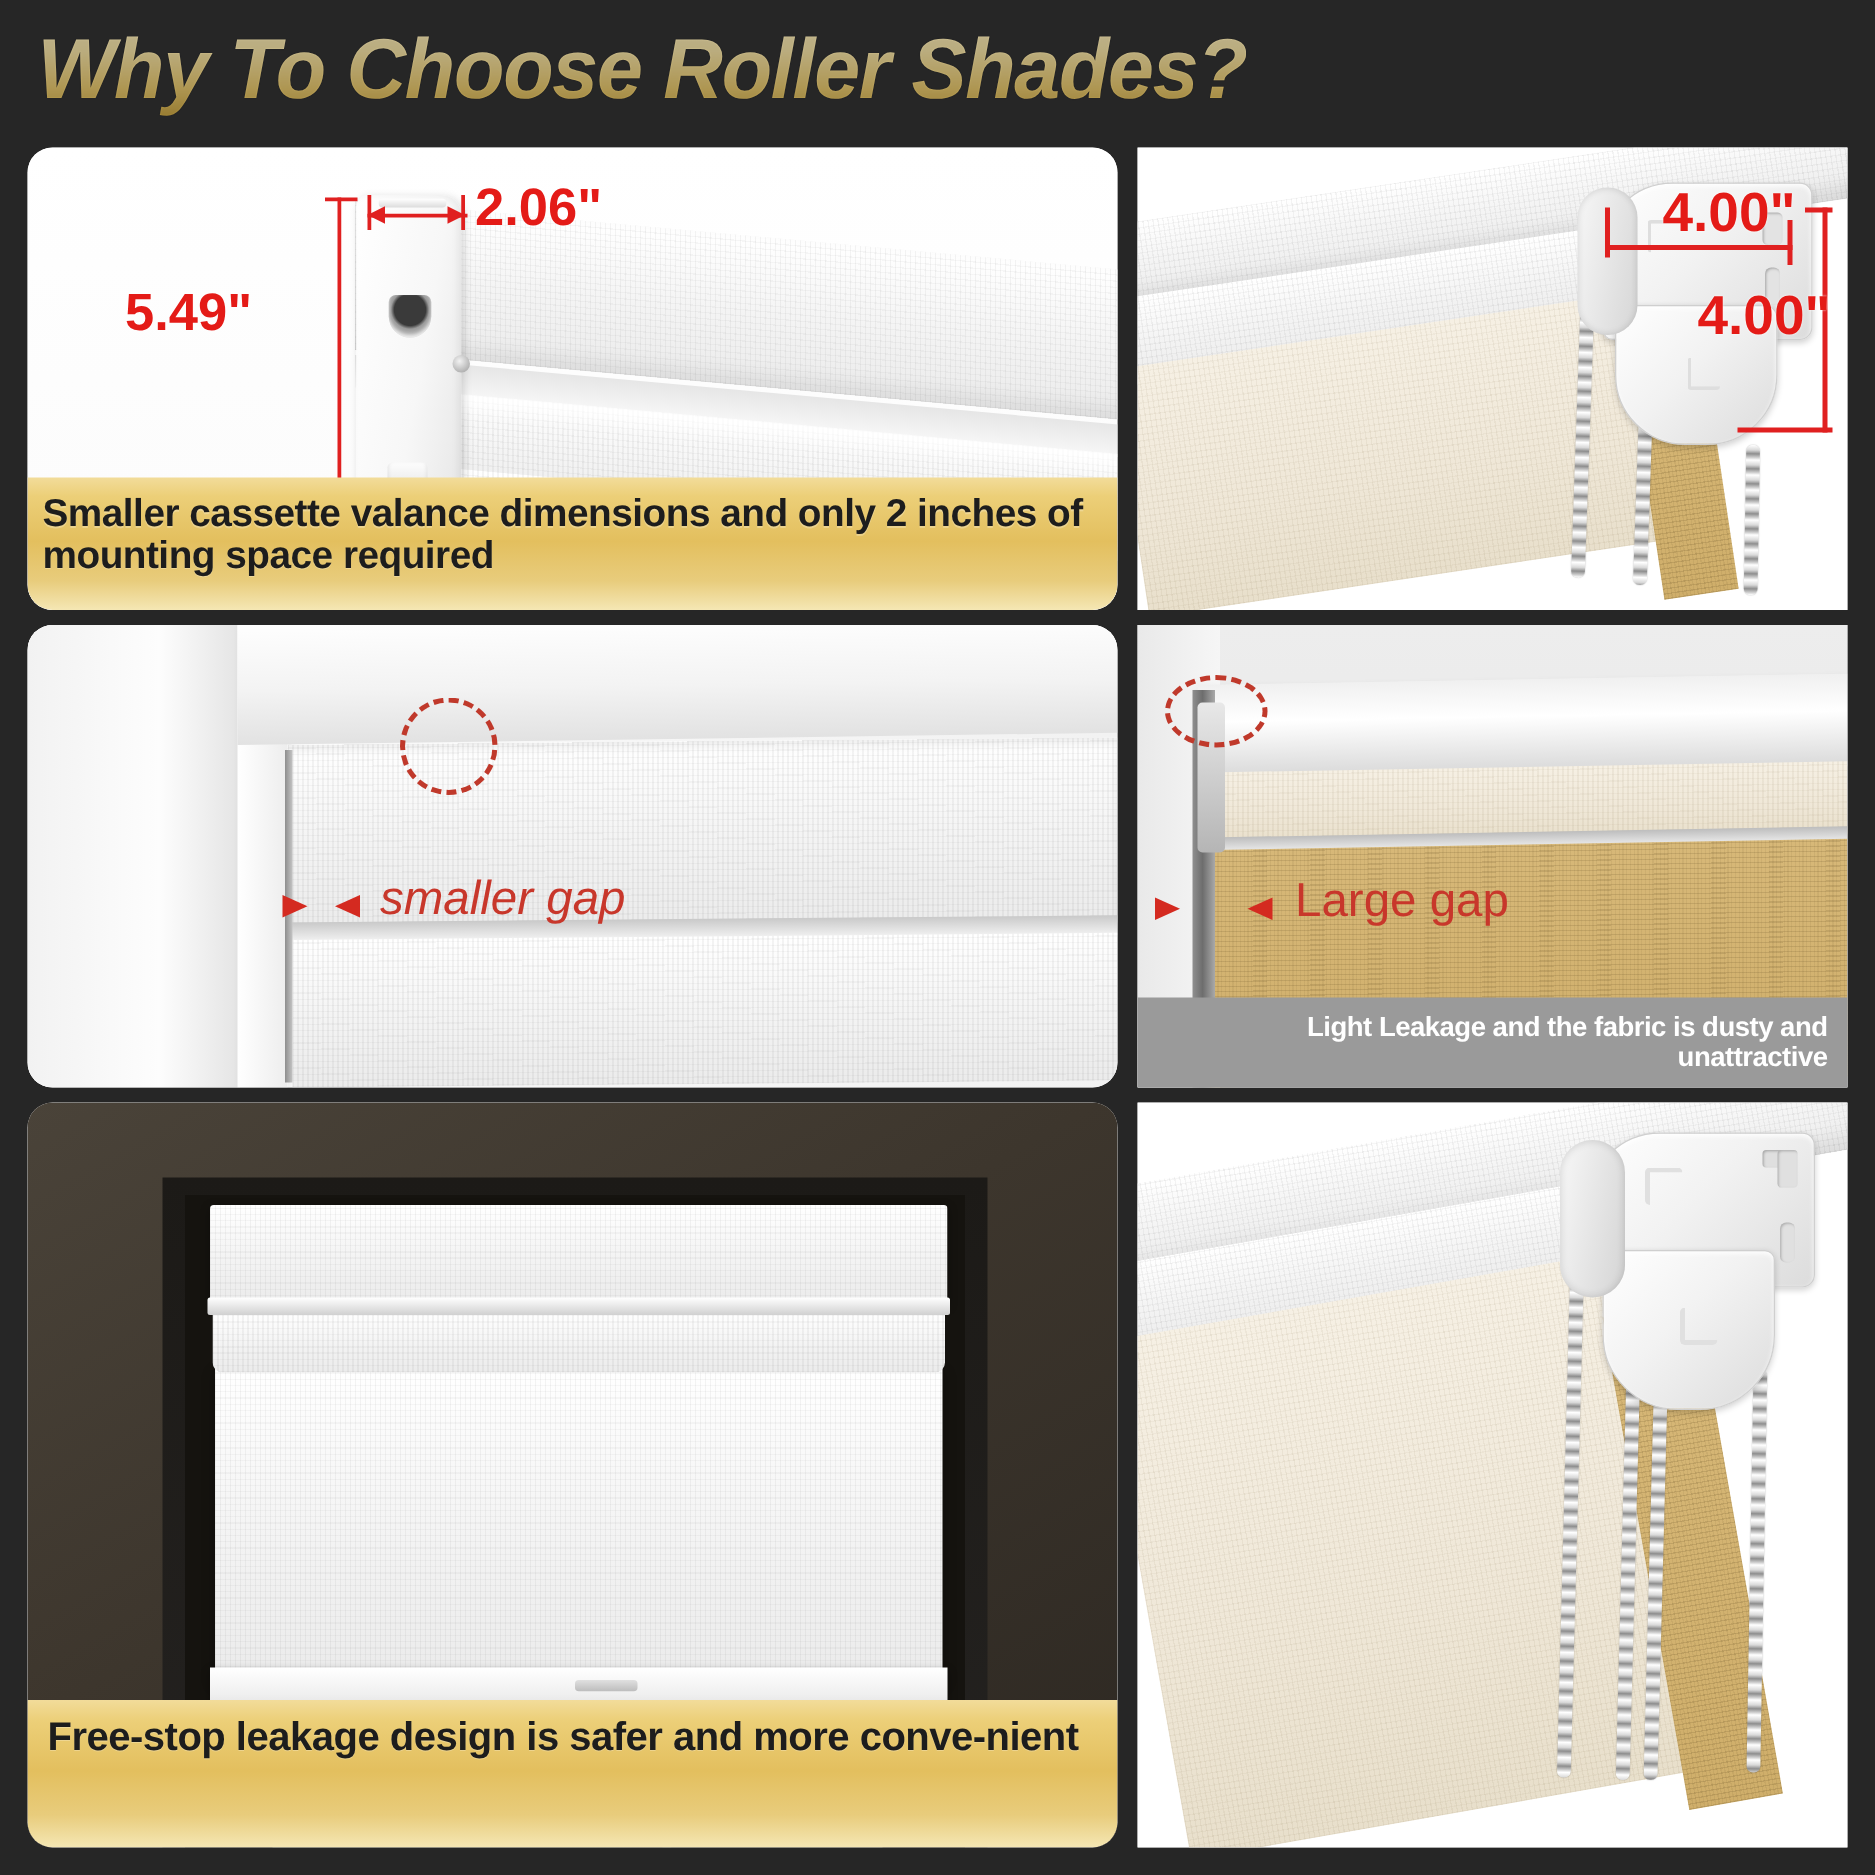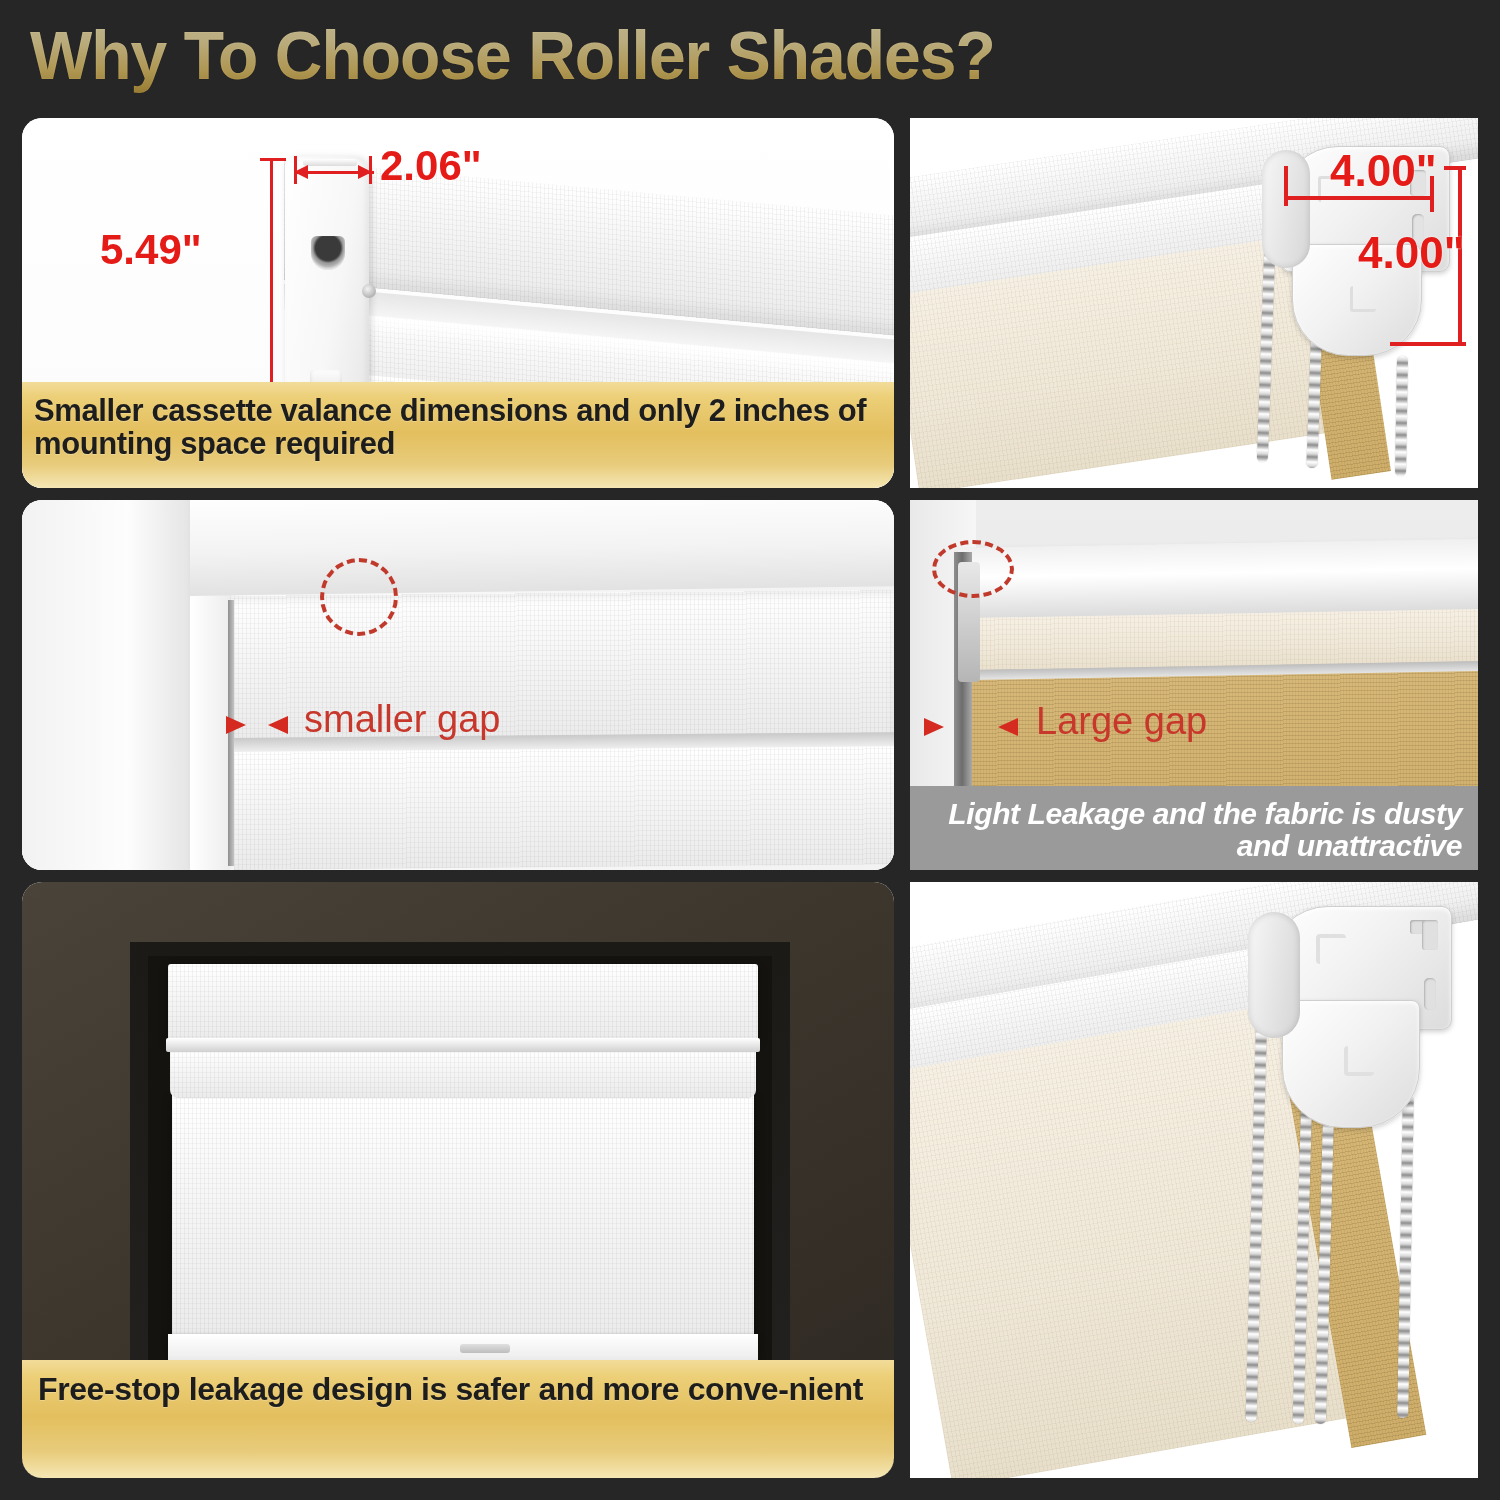--- a/index.html
+++ b/index.html
@@ -5,21 +5,21 @@
   * { margin:0; padding:0; box-sizing:border-box; }
   html,body { width:1500px; height:1500px; }
   body {
     background:#262626;
     font-family:"Liberation Sans", sans-serif;
     overflow:hidden;
     position:relative;
   }
 
   
-  #title-bar { position:absolute; left:0; top:0; width:1500px; height:112px; }
+  #title-bar { position:absolute; left:0; top:0; width:1500px; height:112px;font-style:italic; }
   #page-title {
     position:absolute; left:30px; top:16px;
     font-size:68px; font-weight:bold;
     letter-spacing:-1px;
     font-family:"Liberation Sans", sans-serif;
     transform:scaleX(0.97); transform-origin:left top;
     background:linear-gradient(to bottom,#fdf0c0 0%,#f9e6a8 32%,#e9c96e 70%,#c9a441 100%);
     -webkit-background-clip:text; background-clip:text;
     -webkit-text-fill-color:transparent; color:#e9c96e;
     text-shadow:0 0 1px rgba(0,0,0,0.25);
@@ -202,21 +202,21 @@
 
     <div class="dimline" style="left:548px; top:48px; width:4px; height:180px; z-index:30;"></div>
     <div class="dimline" style="left:534px; top:48px; width:22px; height:4px; z-index:30;"></div>
     <div class="dimline" style="left:480px; top:224px; width:76px; height:4px; z-index:30;"></div>
     <span class="dimtext" style="left:448px; top:110px; font-size:44px; z-index:31;">4.00"</span>
   </div>
 
 </div>
 
 <div class="panel left" style="left:22px; top:500px; width:872px; height:370px;">
-  <div class="photo" style="background:linear-gradient(90deg,#fbfbfb 0%,#f2f2f2 100%);">
+  <div class="photo" style="background:linear-gradient(90deg,#fbfbfb 0%,#f2f2f2 100%);font-style:italic;">
 
     <div style="position:absolute; left:0; top:0; width:170px; height:100%;
                 background:linear-gradient(90deg,#f2f2f2 0%,#fdfdfd 62%,#e4e4e4 100%);"></div>
     <div style="position:absolute; left:168px; top:0; width:40px; height:100%;
                 background:linear-gradient(90deg,#ffffff,#ededed);
                 box-shadow:2px 0 6px rgba(0,0,0,0.07);"></div>
 
     <div style="position:absolute; left:168px; top:0; width:704px; height:96px;
                 background:linear-gradient(180deg,#fefefe 0%,#f3f3f3 55%,#e2e2e2 100%);
                 transform:skewY(-0.8deg); transform-origin:left top;"></div>
@@ -268,21 +268,21 @@
     <div style="position:absolute; left:48px; top:62px; width:22px; height:120px; z-index:13;
                 background:linear-gradient(180deg,#e8e8e8,#b5b5b5); border-radius:4px;"></div>
 
     <div class="dashcircle" style="left:22px; top:40px; width:82px; height:58px;"></div>
 
     <div class="arrow-r" style="left:14px; top:218px;"></div>
     <div class="arrow-l" style="left:88px; top:218px;"></div>
     <span class="gaptext" style="left:126px; top:200px; font-size:38px;">Large gap</span>
   </div>
 
-  <div class="caption gray" style="height:84px; font-size:30px;font-style:italic;">
+  <div class="caption gray" style="height:72px; font-size:22px;">
     <span>Light Leakage and the fabric is dusty and unattractive</span>
   </div>
 </div>
 
 <div class="panel left" style="left:22px; top:882px; width:872px; height:596px;">
   <div class="photo" style="background:linear-gradient(150deg,#4a4339 0%,#3d362d 45%,#2d2822 100%);">
 
     <div style="position:absolute; left:108px; top:60px; width:660px; height:536px;
                 background:linear-gradient(180deg,#1c1a17 0%,#242220 100%);"></div>
     <div style="position:absolute; left:126px; top:74px; width:624px; height:522px;

